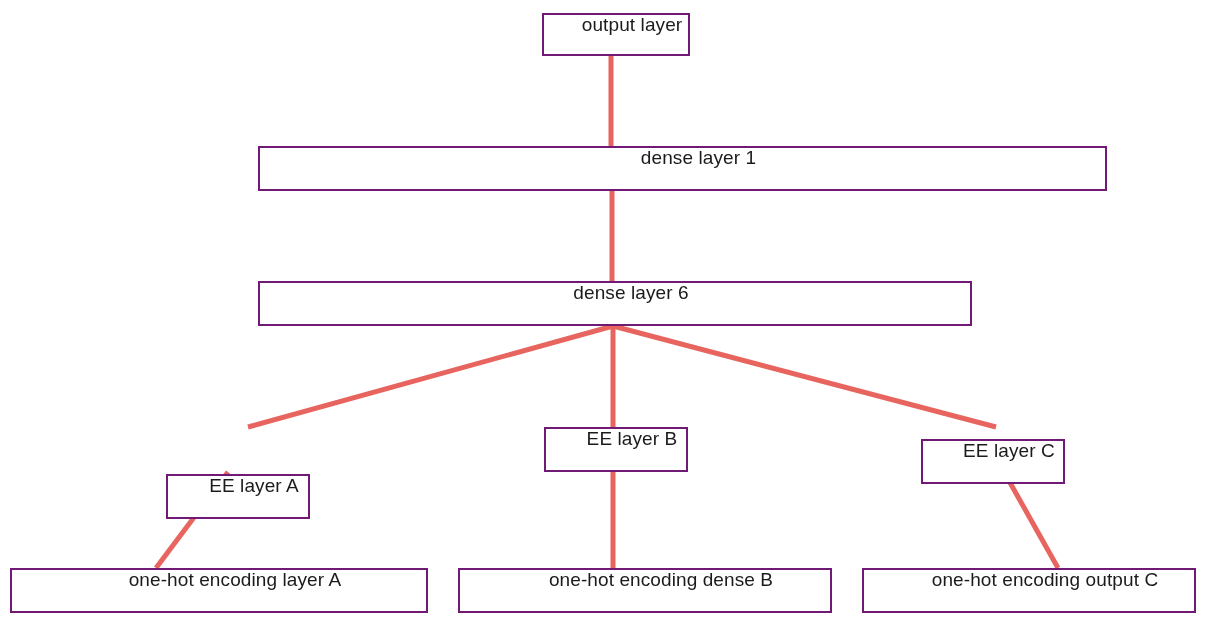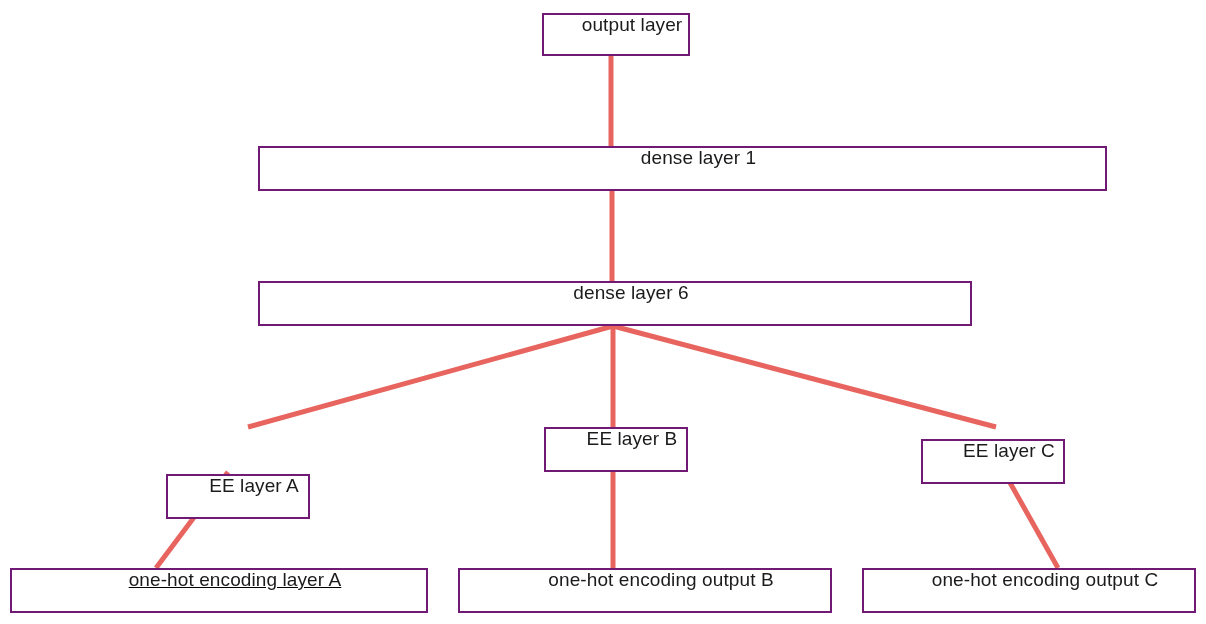--- a/index.html
+++ b/index.html
@@ -80,25 +80,25 @@
   </div>
 
   <div class="node-box" style="left:544px; top:427px; width:144px; height:45px;">
     <span class="node-label">EE layer B</span>
   </div>
 
   <div class="node-box" style="left:921px; top:427px; width:144px; height:45px;margin-top:12px;">
     <span class="node-label">EE layer C</span>
   </div>
 
-  <div class="node-box" style="left:10px; top:568px; width:418px; height:45px;text-decoration:underline;">
+  <div class="node-box" style="left:10px; top:568px; width:418px; height:45px;">
     <span class="node-label">one-hot encoding layer A</span>
   </div>
 
   <div class="node-box" style="left:458px; top:568px; width:374px; height:45px;">
-    <span class="node-label">one-hot encoding output B</span>
+    <span class="node-label">one-hot encoding dense B</span>
   </div>
 
   <div class="node-box" style="left:862px; top:568px; width:334px; height:45px;">
     <span class="node-label">one-hot encoding output C</span>
   </div>
 
 </div>
 
 </body></html>

